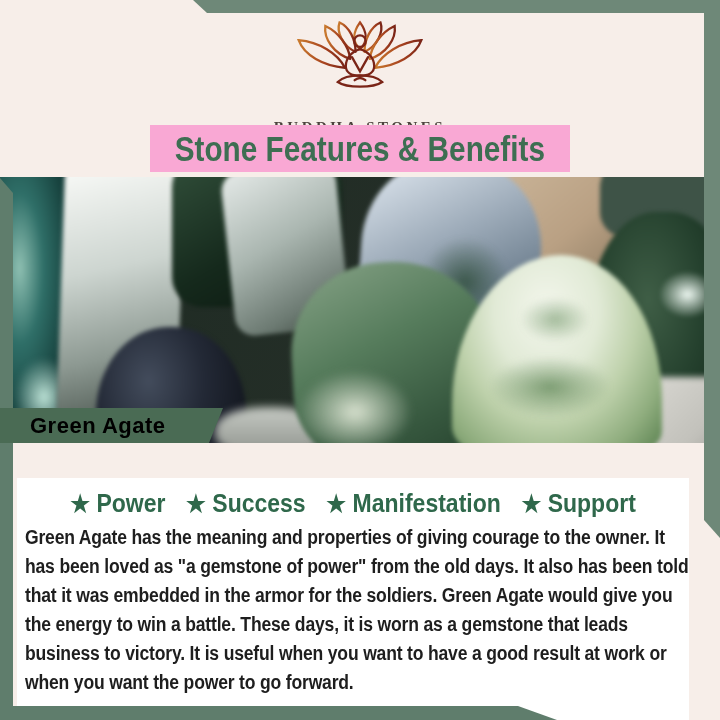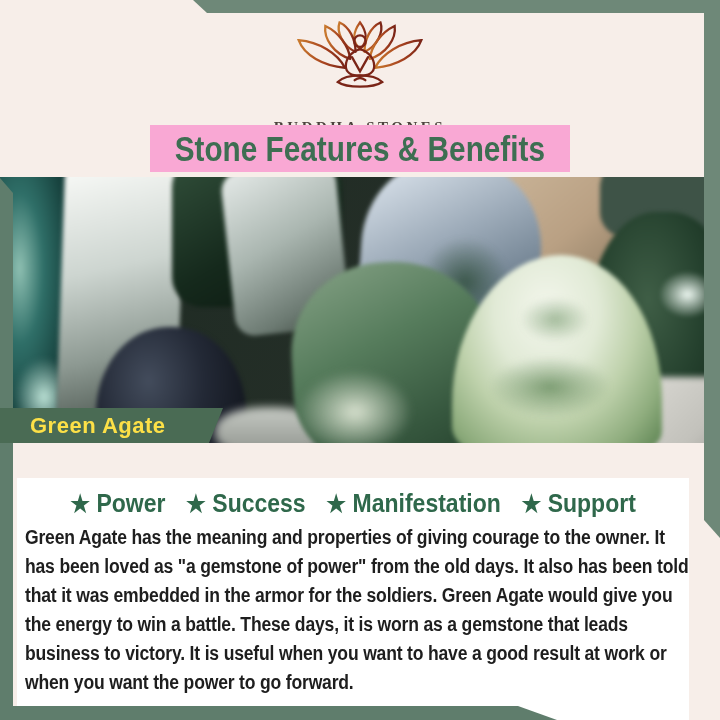--- a/index.html
+++ b/index.html
@@ -98,21 +98,21 @@
     background:linear-gradient(#c6cac4, #8d918b); filter:blur(4px); }
 
   
   .photo-label {
     position:absolute; left:0; top:408px; width:223px; height:35px;
     background:#4a6b54; z-index:7;
     clip-path:polygon(0 0, 223px 0, 209px 35px, 0 35px);
     display:flex; align-items:center;
   }
   .photo-label-text {
-    padding-left:30px; color:#fde047; font-size:22px; font-weight:700;
+    padding-left:30px; color:#000000; font-size:22px; font-weight:700;
     letter-spacing:0.5px;
   }
 
   
   .info-panel {
     position:absolute; left:17px; top:478px; width:672px; height:247px;
     background:#ffffff; z-index:2;
   }
   .features-row {
     margin-top:11px; width:672px; text-align:center; white-space:nowrap;

